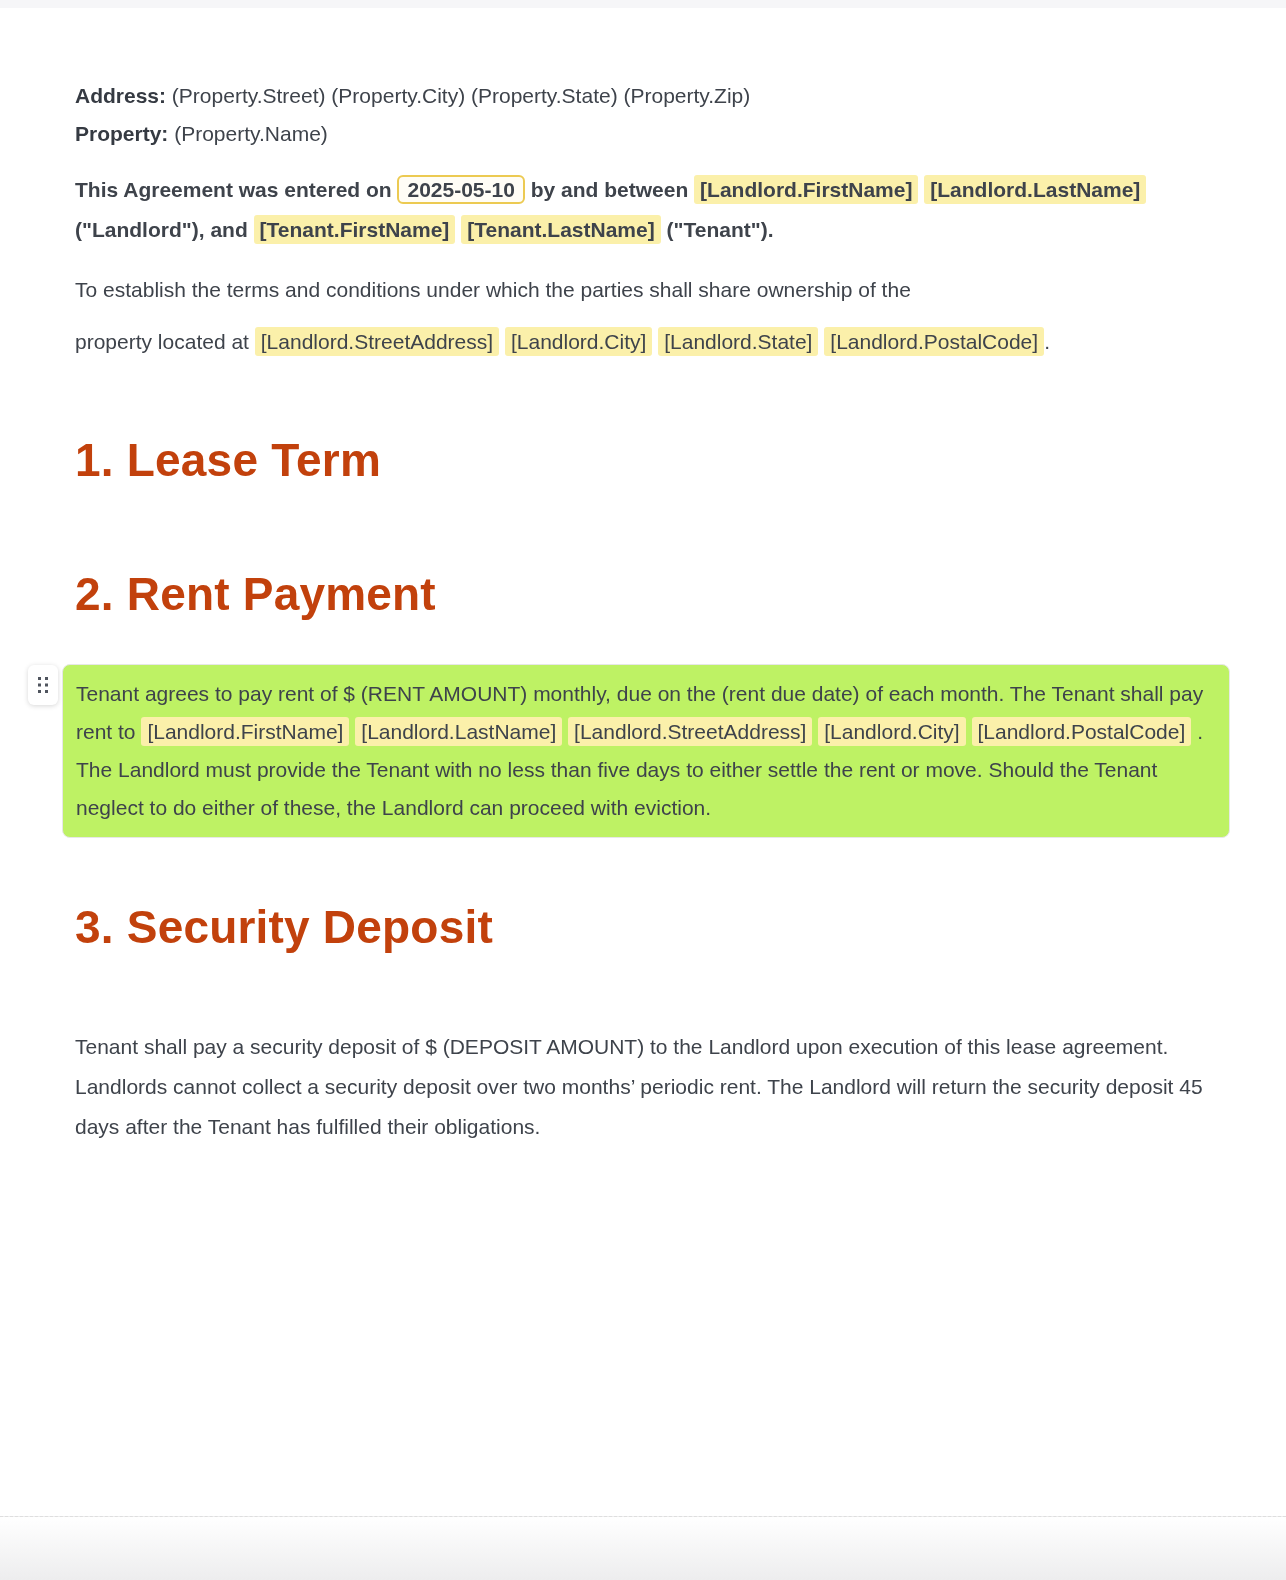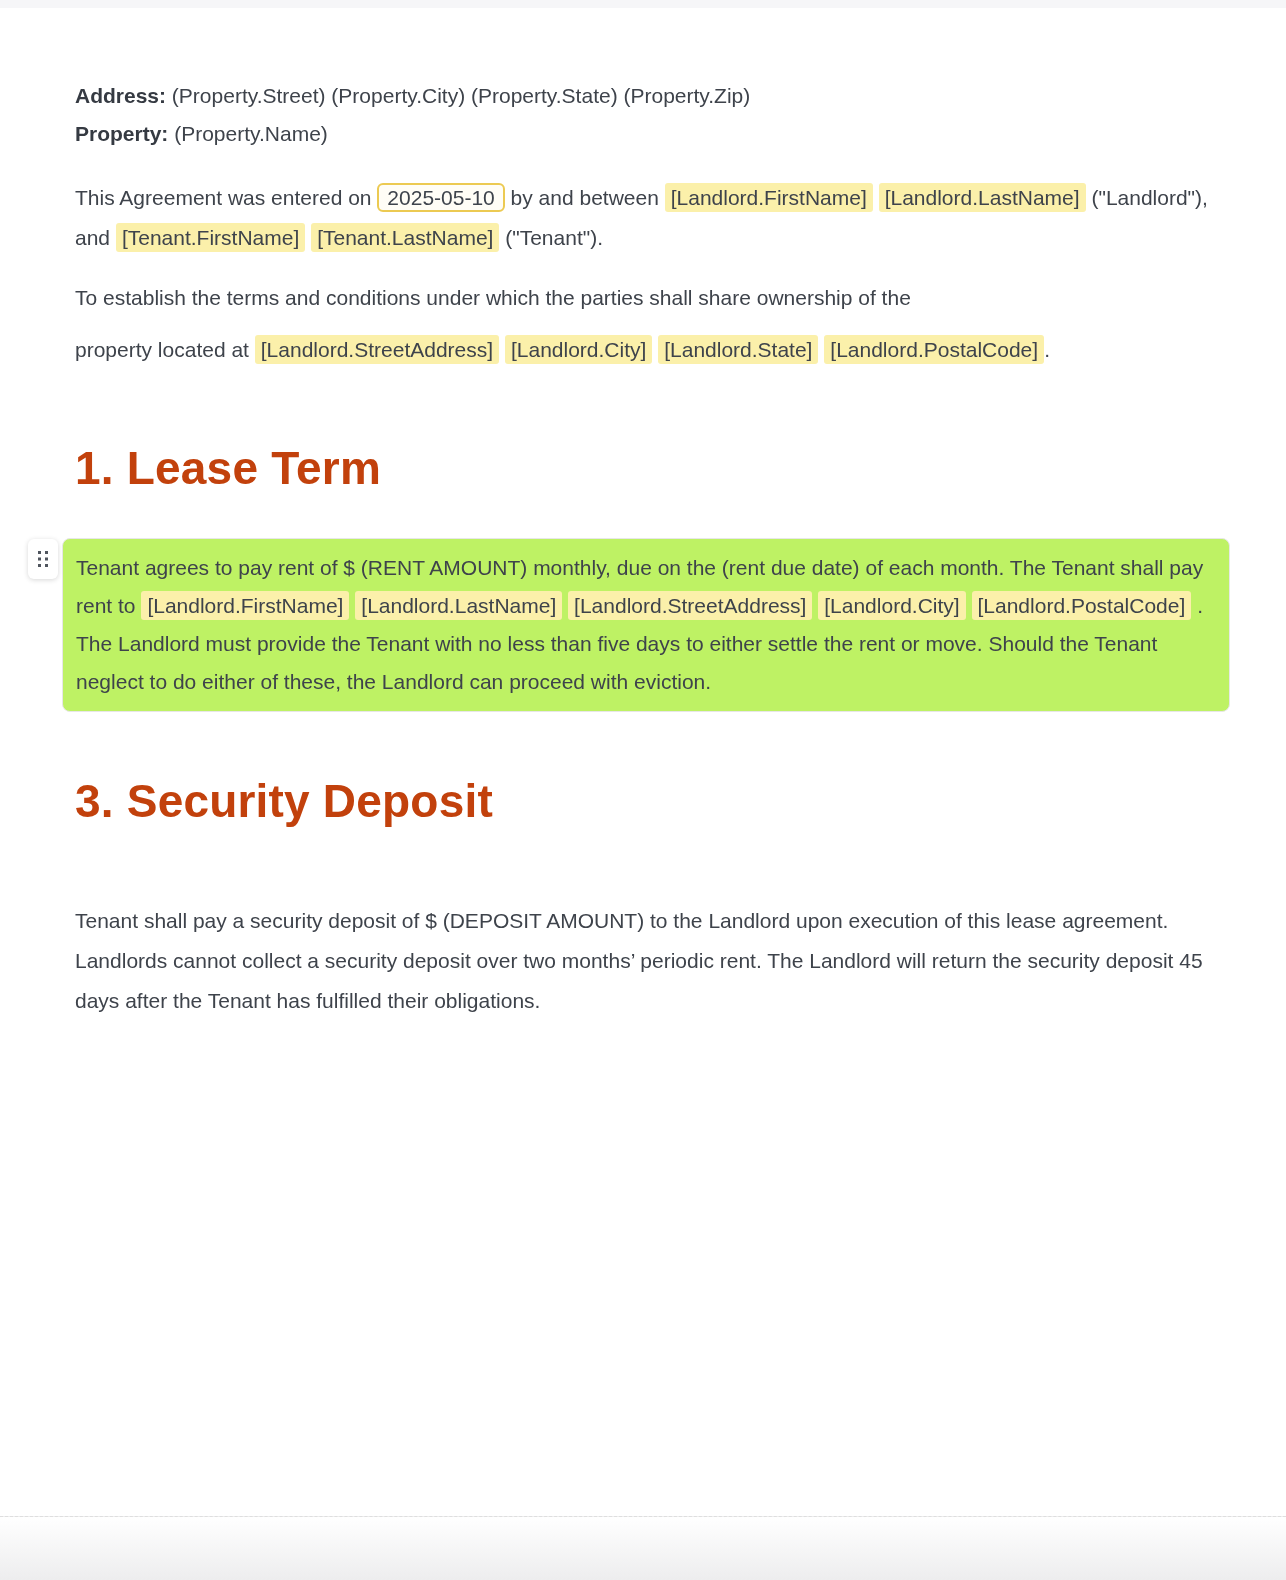--- a/index.html
+++ b/index.html
@@ -15,21 +15,21 @@
   .page {
     padding: 0 78px 0 75px;
   }
   .kv-block { margin-top: 69px; font-size: 21px; line-height: 38px; color: #3e434b; }
   .kv-line b { font-weight: 700; color: #353a42; }
   .para {
     font-size: 21px;
     line-height: 40px;
     color: #3e434b;
   }
-  .para-agreement { margin-top: 25px; }
+  .para-agreement { margin-top: 17px; font-weight: bold; }
   .para-purpose  { margin-top: 14px; line-height: 52px; }
   h1 {
     font-size: 46px;
     line-height: 52px;
     font-weight: 700;
     color: #c2410c;
     letter-spacing: 0.2px;
   }
   .h-lease   { margin-top: 66px; }
   .h-rent    { margin-top: 82px; }
@@ -94,20 +94,21 @@
     <div class="kv-line"><b>Property:</b><span> (Property.Name)</span></div>
   </div>
 
   <p class="para para-agreement"><span>This Agreement was entered on </span><span class="date-field">2025-05-10</span><span> by and between </span><span class="token">[Landlord.FirstName]</span><span> </span><span class="token">[Landlord.LastName]</span><span> ("Landlord"), and </span><span class="token">[Tenant.FirstName]</span><span> </span><span class="token">[Tenant.LastName]</span><span> ("Tenant").</span></p>
 
   <p class="para para-purpose"><span>To establish the terms and conditions under which the parties shall share ownership of the</span><br><span>property located at </span><span class="token">[Landlord.StreetAddress]</span><span> </span><span class="token">[Landlord.City]</span><span> </span><span class="token">[Landlord.State]</span><span> </span><span class="token">[Landlord.PostalCode]</span><span>.</span></p>
 
   <h1 class="h-lease">1. Lease Term</h1>
 
 
+  <h1 class="h-rent">2. Rent Payment</h1>
 
   <div class="content-block">
     <div class="drag-handle">
       <svg width="12" height="18" viewBox="0 0 12 18">
         <rect x="1" y="1" width="3" height="3" fill="#50555e"></rect>
         <rect x="8" y="1" width="3" height="3" fill="#50555e"></rect>
         <rect x="1" y="7.5" width="3" height="3" fill="#50555e"></rect>
         <rect x="8" y="7.5" width="3" height="3" fill="#50555e"></rect>
         <rect x="1" y="14" width="3" height="3" fill="#50555e"></rect>
         <rect x="8" y="14" width="3" height="3" fill="#50555e"></rect>

